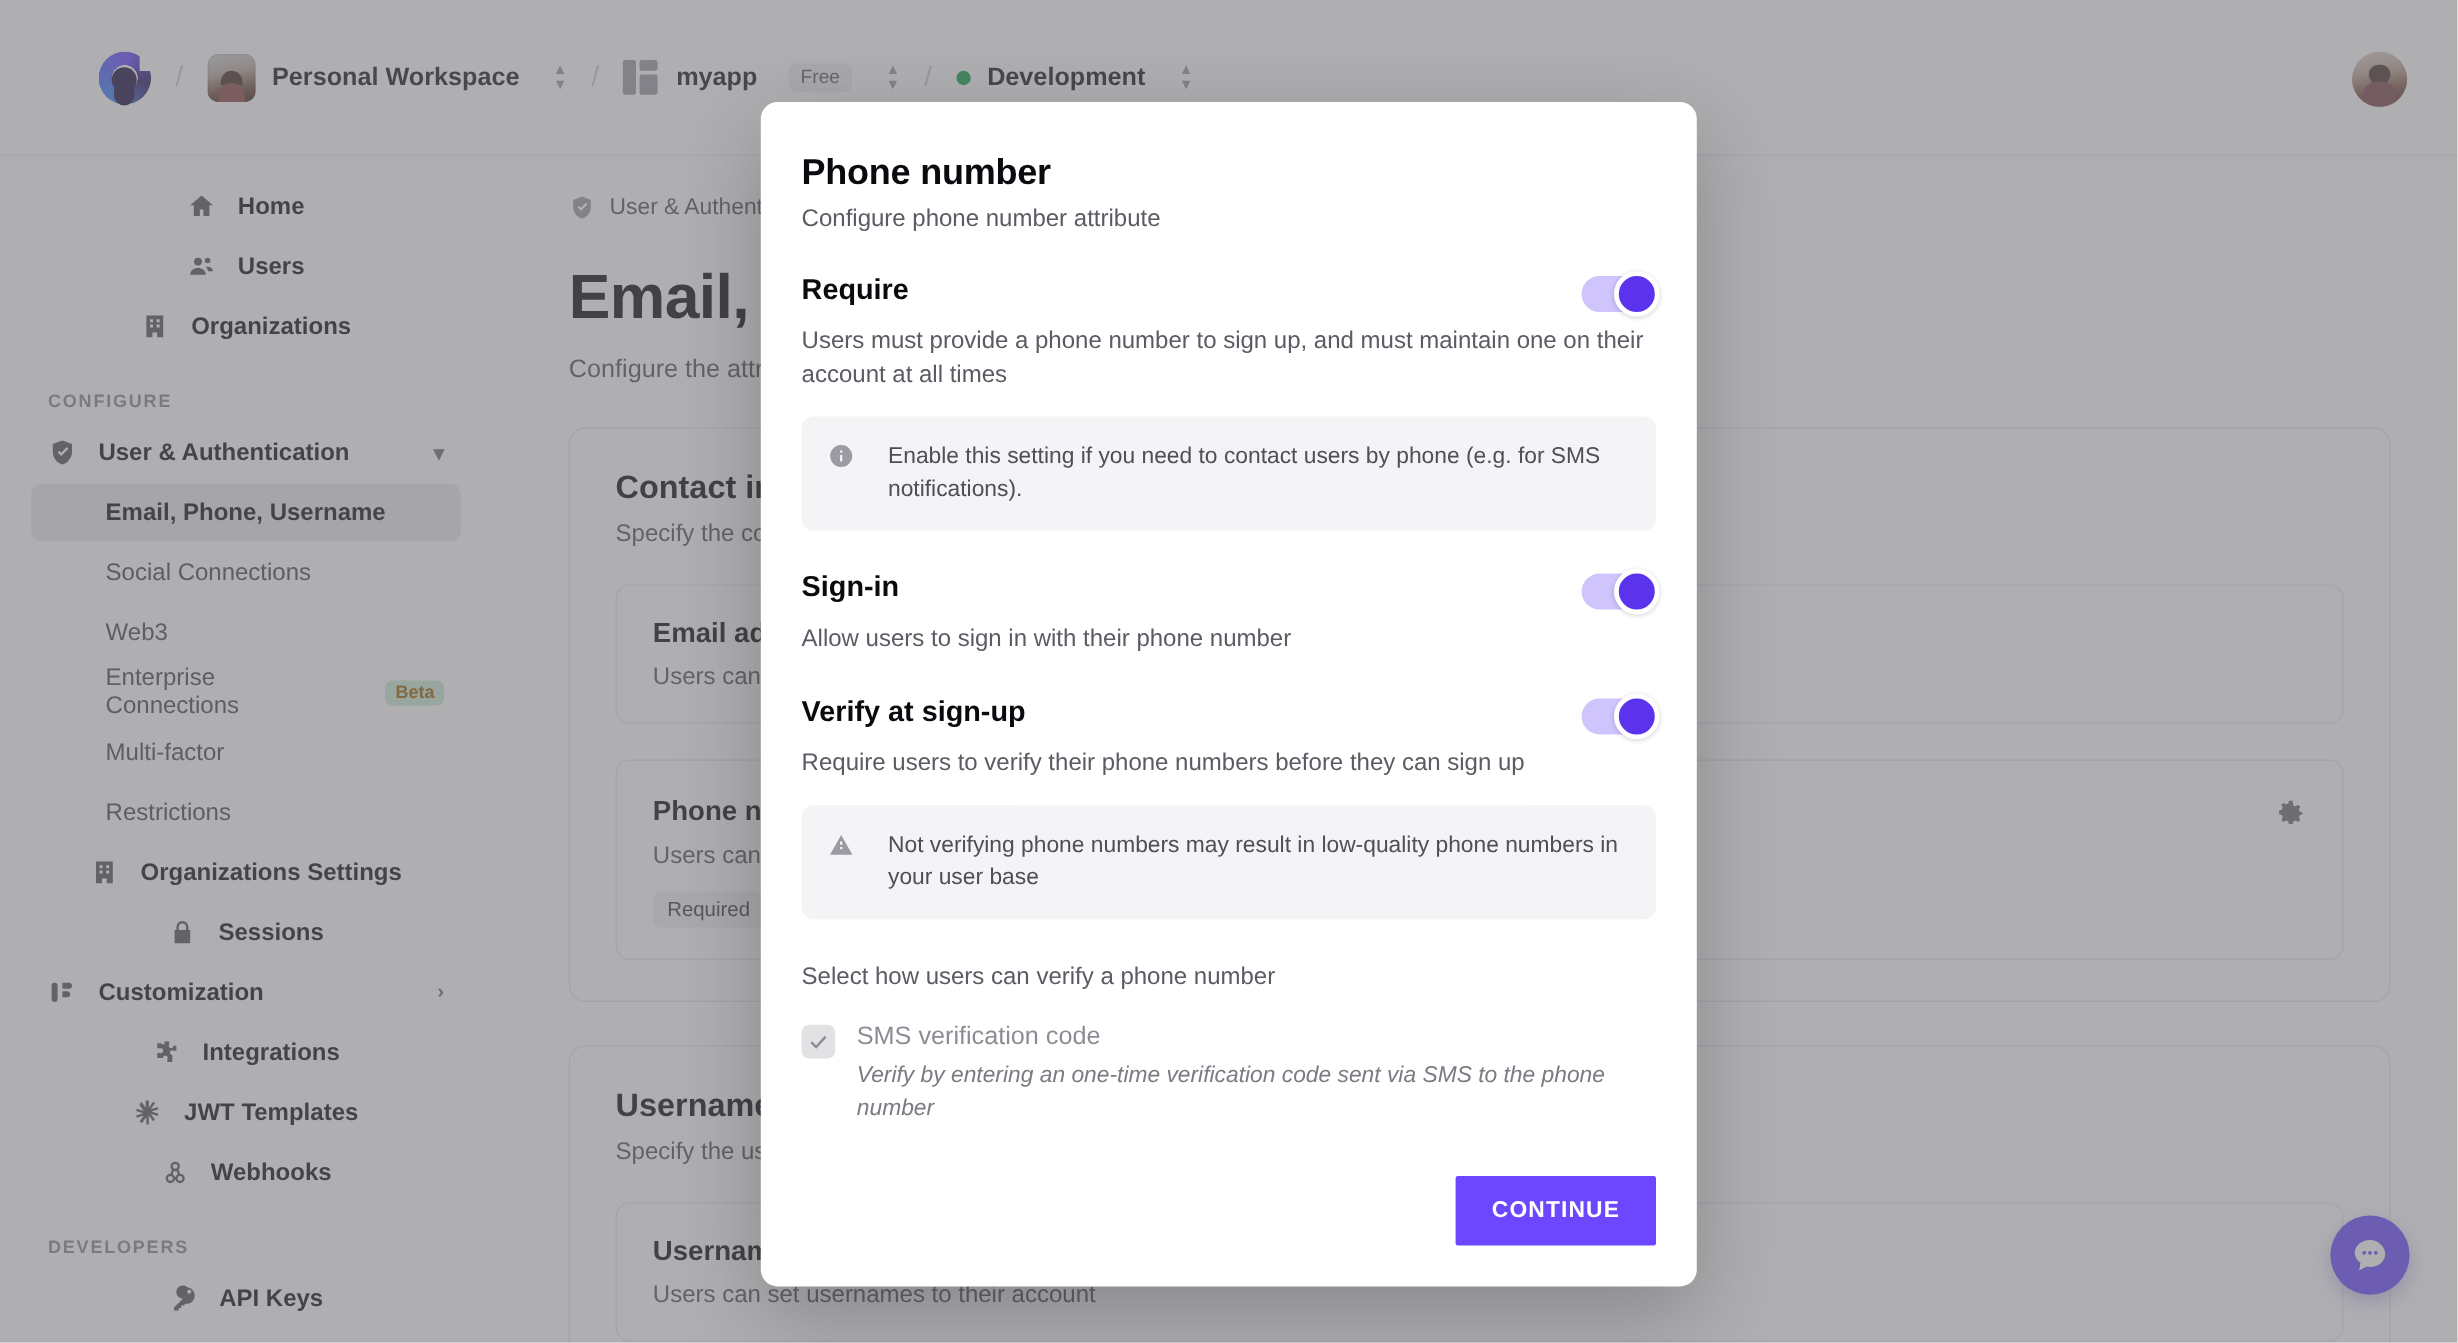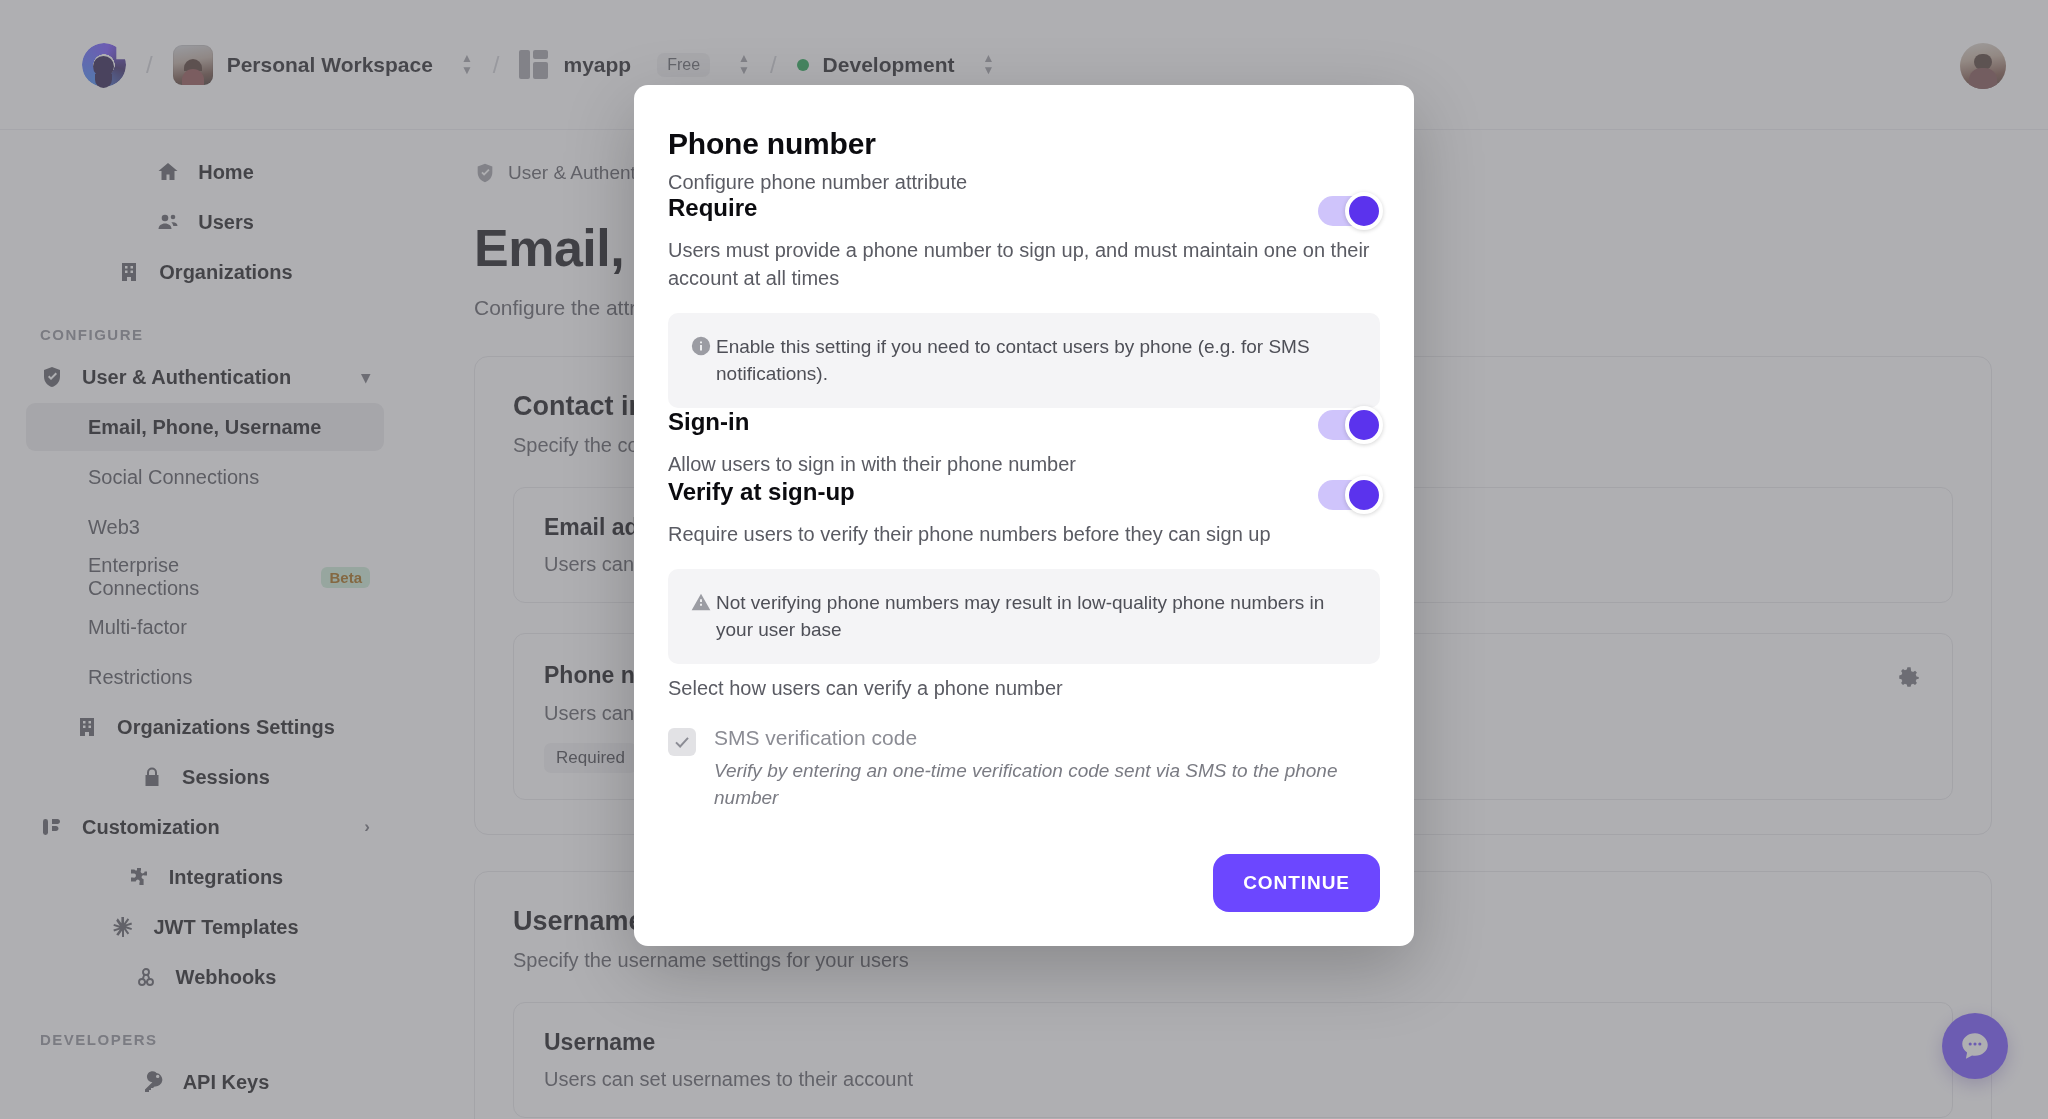--- a/index.html
+++ b/index.html
@@ -136,43 +136,43 @@
   
   .overlay { position:absolute; inset:0; background: rgba(110,110,114,.55); }
   .modal {
     position:absolute; left: 634px; top: 85px; width: 780px;
     background:#fff; border-radius: 14px;
     box-shadow: 0 24px 70px rgba(0,0,0,.22);
     padding: 42px 34px 34px 34px;
   }
   .m-title { font-size: 30px; font-weight:700; color:#0b0b0f; letter-spacing:-.2px; }
   .m-sub { font-size: 20px; color:#5a5b63; margin-top: 10px; }
-  .m-section { }
+  .m-section { margin-top: 34px; }
   .m-head { display:flex; align-items:flex-start; justify-content:space-between; gap:20px; }
   .m-h { font-size: 24px; font-weight:700; color:#0b0b0f; }
   .m-d { font-size: 20px; color:#5a5b63; line-height:1.42; margin-top: 10px; max-width: 712px; }
   .toggle { width: 62px; height: 30px; border-radius: 15px; background:#cfc4fb;
             position:relative; flex:none; margin-top: 2px; cursor:pointer; }
   .toggle .knob { position:absolute; right:-3px; top:-4px; width: 38px; height:38px;
                   border-radius:50%; background:#5b33ed; border: 4px solid #fff;
                   box-shadow: 0 1px 4px rgba(0,0,0,.18); }
-  .alert { display:flex; gap:4px; background:#f4f4f6; border-radius: 10px;
+  .alert { display:flex; gap:28px; background:#f4f4f6; border-radius: 10px;
            padding: 20px 22px; margin-top: 20px; }
   .alert .atxt { font-size: 19px; color:#4e4f57; line-height:1.45; }
   .alert .aic { width: 22px; height:22px; flex:none; margin-top:2px; color:#9b9ca3; }
   .chk-row { display:flex; gap:18px; margin-top: 24px; align-items:flex-start; }
   .chkbox { width:28px; height:28px; border-radius:6px; background:#e2e2e5;
             display:flex; align-items:center; justify-content:center; flex:none;
             margin-top:2px; }
   .chkbox svg { width:18px; height:18px; color:#8b8c94; }
   .chk-t { font-size: 21px; color:#8b8c94; }
   .chk-d { font-size: 19px; color:#7a7b83; line-height:1.42; margin-top: 8px; max-width: 640px; font-style: italic; }
   .m-foot { display:flex; justify-content:flex-end; margin-top: 42px; }
   .btn-continue {
-    background:#6c47ff; color:#fff; border:none; border-radius: 16px;
+    background:#6c47ff; color:#fff; border:none; border-radius: 2px;
     font-size: 19px; font-weight:700; letter-spacing:.05em;
     padding: 18px 30px; cursor:pointer; font-family:"Liberation Sans", sans-serif;
   }
 </style>
 </head>
 <body>
 
 <div id="root">
 
   <div class="app">

